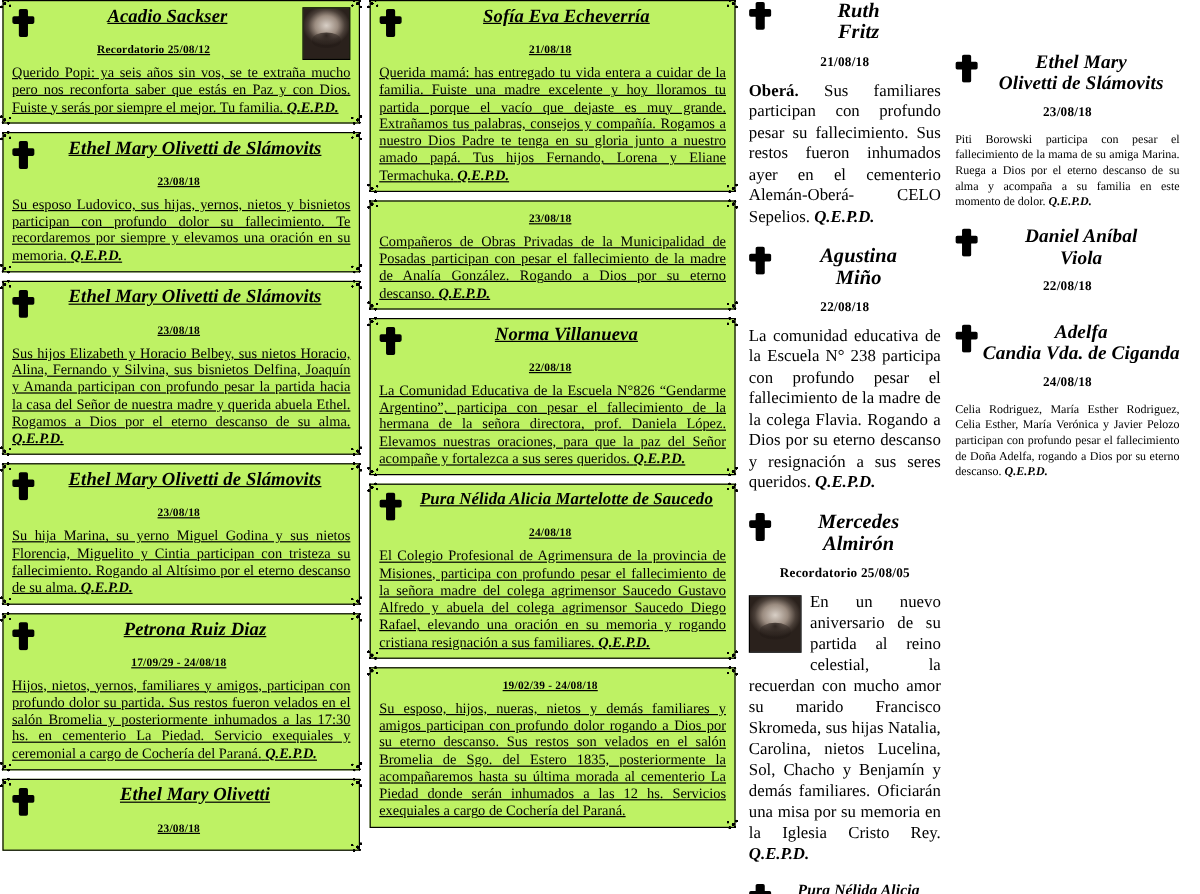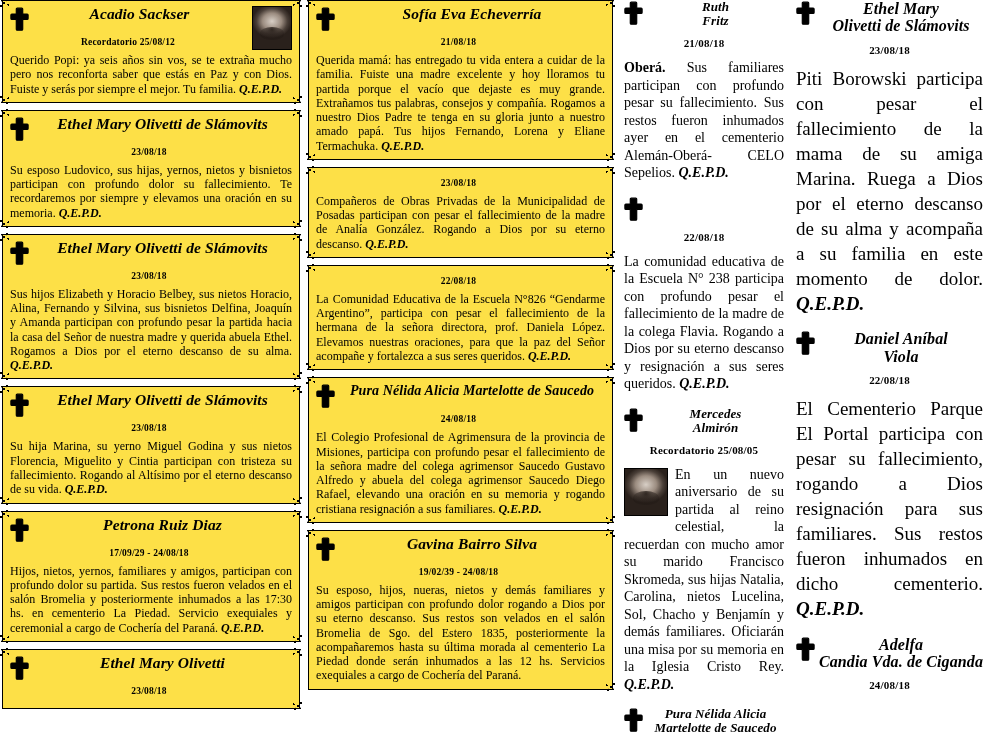--- a/index.html
+++ b/index.html
@@ -17,30 +17,31 @@
     box-sizing:border-box;
   }
   .column{
     box-sizing:border-box;
     display:flex;
     flex-direction:column;
   }
   .col-1{width:304px;padding:0 4px 0 2px;}
   .col-2{width:313px;padding:0 4px 0 4px;}
   .col-3{width:172px;padding:0 4px 0 6px;}
-  .col-4{width:211px;padding:0 16px 0 6px;}
+  .col-4{width:211px;padding:0 16px 0 6px;margin-top:44px;}
 
   
   .notice{
     position:relative;
     border:1.5px solid #000;
     box-sizing:border-box;
     margin-bottom:7px;
     padding:5px 7px 6px 7px;
-    background:#fde047;
+    background:#bef264;
+    text-decoration:underline;
   }
   .notice::before,.notice::after{
     content:"";
     position:absolute;
     width:11px;height:11px;
     background:
       radial-gradient(circle at 20% 80%, #000 0 1.1px, transparent 1.3px),
       radial-gradient(circle at 45% 55%, #000 0 1.3px, transparent 1.5px),
       radial-gradient(circle at 72% 30%, #000 0 1.1px, transparent 1.3px),
       radial-gradient(circle at 85% 70%, #000 0 0.9px, transparent 1.1px),
@@ -84,21 +85,21 @@
   .cross svg{display:block;}
   .name{
     flex:1 1 auto;
     text-align:center;
     font-style:italic;
     font-weight:bold;
     line-height:1.08;
     letter-spacing:.1px;
   }
   .col-1 .name,.col-2 .name{font-size:15.5px;}
-  .col-3 .name{font-size:13px;}
+  .col-3 .name{font-size:17px;}
   .col-4 .name{font-size:16px;}
   .name.small{font-size:14px;}
   .name.xsmall{font-size:13px;}
 
   .date{
     text-align:center;
     font-weight:bold;
     font-size:9.5px;
     letter-spacing:.2px;
     margin:5px 4px 6px 0;
@@ -108,21 +109,21 @@
 
   .body{
     text-align:justify;
     text-justify:inter-word;
     font-size:12px;
     line-height:1.19;
     hyphens:auto;
     -webkit-hyphens:auto;
   }
   .col-3 .body{font-size:14px;line-height:1.25;}
-  .col-4 .body{font-size:19px;line-height:1.32;}
+  .col-4 .body{font-size:10px;line-height:1.32;}
   .qepd{font-style:italic;font-weight:bold;}
   .lead{font-weight:bold;}
 
   .photo{
     float:right;
     width:40px;height:44px;
     margin:0 0 3px 6px;
     border:1px solid #000;
     background:
       radial-gradient(ellipse 52% 40% at 50% 34%, #d8cfc6 0%, #9b8c80 48%, #4a3f38 78%, #2a211c 100%),
@@ -204,21 +205,21 @@
       <div class="head">
         <span class="cross">
           <svg viewBox="0 0 19 24" width="19" height="24">
               <path d="M7.2 1.2 h4.6 q.9 0 .9 .9 v4.1 q0 .9 .9 .9 h3.6 q.9 0 .9 .9 v3.4 q0 .9 -.9 .9 h-3.6 q-.9 0 -.9 .9 v9.1 q0 .9 -.9 .9 h-4.6 q-.9 0 -.9 -.9 v-9.1 q0 -.9 -.9 -.9 h-3.6 q-.9 0 -.9 -.9 v-3.4 q0 -.9 .9 -.9 h3.6 q.9 0 .9 -.9 v-4.1 q0 -.9 .9 -.9 z" fill="#000" stroke="#000" stroke-width="1.2"></path>
               <path d="M8.1 2.6 h2.9 v5.0 h4.4 v2.9 h-4.4 v11.0 h-2.9 v-11.0 h-4.4 v-2.9 h4.4 z" fill="#000"></path>
             </svg>
         </span>
         <span class="name">Ethel Mary Olivetti de Slámovits</span>
       </div>
       <div class="date">23/08/18</div>
-      <div class="body"><span>Su hija Marina, su yerno Miguel Godina y sus nietos Florencia, Miguelito y Cintia participan con tristeza su fallecimiento. Rogando al Altísimo por el eterno descanso de su vida.</span> <span class="qepd">Q.E.P.D.</span></div>
+      <div class="body"><span>Su hija Marina, su yerno Miguel Godina y sus nietos Florencia, Miguelito y Cintia participan con tristeza su fallecimiento. Rogando al Altísimo por el eterno descanso de su alma.</span> <span class="qepd">Q.E.P.D.</span></div>
     </div>
 
     <div class="notice">
       <span class="corner-tr"></span>
       <span class="corner-bl"></span>
       <div class="head">
         <span class="cross">
           <svg viewBox="0 0 19 24" width="19" height="24">
               <path d="M7.2 1.2 h4.6 q.9 0 .9 .9 v4.1 q0 .9 .9 .9 h3.6 q.9 0 .9 .9 v3.4 q0 .9 -.9 .9 h-3.6 q-.9 0 -.9 .9 v9.1 q0 .9 -.9 .9 h-4.6 q-.9 0 -.9 -.9 v-9.1 q0 -.9 -.9 -.9 h-3.6 q-.9 0 -.9 -.9 v-3.4 q0 -.9 .9 -.9 h3.6 q.9 0 .9 -.9 v-4.1 q0 -.9 .9 -.9 z" fill="#000" stroke="#000" stroke-width="1.2"></path>
               <path d="M8.1 2.6 h2.9 v5.0 h4.4 v2.9 h-4.4 v11.0 h-2.9 v-11.0 h-4.4 v-2.9 h4.4 z" fill="#000"></path>
@@ -269,20 +270,29 @@
     <div class="notice">
       <span class="corner-tr"></span>
       <span class="corner-bl"></span>
       <div class="date">23/08/18</div>
       <div class="body"><span>Compañeros de Obras Privadas de la Municipalidad de Posadas participan con pesar el fallecimiento de la madre de Analía González. Rogando a Dios por su eterno descanso.</span> <span class="qepd">Q.E.P.D.</span></div>
     </div>
 
     <div class="notice">
       <span class="corner-tr"></span>
       <span class="corner-bl"></span>
+      <div class="head">
+        <span class="cross">
+          <svg viewBox="0 0 19 24" width="19" height="24">
+              <path d="M7.2 1.2 h4.6 q.9 0 .9 .9 v4.1 q0 .9 .9 .9 h3.6 q.9 0 .9 .9 v3.4 q0 .9 -.9 .9 h-3.6 q-.9 0 -.9 .9 v9.1 q0 .9 -.9 .9 h-4.6 q-.9 0 -.9 -.9 v-9.1 q0 -.9 -.9 -.9 h-3.6 q-.9 0 -.9 -.9 v-3.4 q0 -.9 .9 -.9 h3.6 q.9 0 .9 -.9 v-4.1 q0 -.9 .9 -.9 z" fill="#000" stroke="#000" stroke-width="1.2"></path>
+              <path d="M8.1 2.6 h2.9 v5.0 h4.4 v2.9 h-4.4 v11.0 h-2.9 v-11.0 h-4.4 v-2.9 h4.4 z" fill="#000"></path>
+            </svg>
+        </span>
+        <span class="name">Norma Villanueva</span>
+      </div>
       <div class="date">22/08/18</div>
       <div class="body"><span>La Comunidad Educativa de la Escuela N°826 “Gendarme Argentino”, participa con pesar el fallecimiento de la hermana de la señora directora, prof. Daniela López. Elevamos nuestras oraciones, para que la paz del Señor acompañe y fortalezca a sus seres queridos.</span> <span class="qepd">Q.E.P.D.</span></div>
     </div>
 
     <div class="notice">
       <span class="corner-tr"></span>
       <span class="corner-bl"></span>
       <div class="head">
         <span class="cross">
           <svg viewBox="0 0 19 24" width="19" height="24">
@@ -292,29 +302,20 @@
         </span>
         <span class="name small">Pura Nélida Alicia Martelotte de Saucedo</span>
       </div>
       <div class="date">24/08/18</div>
       <div class="body"><span>El Colegio Profesional de Agrimensura de la provincia de Misiones, participa con profundo pesar el fallecimiento de la señora madre del colega agrimensor Saucedo Gustavo Alfredo y abuela del colega agrimensor Saucedo Diego Rafael, elevando una oración en su memoria y rogando cristiana resignación a sus familiares.</span> <span class="qepd">Q.E.P.D.</span></div>
     </div>
 
     <div class="notice">
       <span class="corner-tr"></span>
 
-      <div class="head">
-        <span class="cross">
-          <svg viewBox="0 0 19 24" width="19" height="24">
-              <path d="M7.2 1.2 h4.6 q.9 0 .9 .9 v4.1 q0 .9 .9 .9 h3.6 q.9 0 .9 .9 v3.4 q0 .9 -.9 .9 h-3.6 q-.9 0 -.9 .9 v9.1 q0 .9 -.9 .9 h-4.6 q-.9 0 -.9 -.9 v-9.1 q0 -.9 -.9 -.9 h-3.6 q-.9 0 -.9 -.9 v-3.4 q0 -.9 .9 -.9 h3.6 q.9 0 .9 -.9 v-4.1 q0 -.9 .9 -.9 z" fill="#000" stroke="#000" stroke-width="1.2"></path>
-              <path d="M8.1 2.6 h2.9 v5.0 h4.4 v2.9 h-4.4 v11.0 h-2.9 v-11.0 h-4.4 v-2.9 h4.4 z" fill="#000"></path>
-            </svg>
-        </span>
-        <span class="name">Gavina Bairro Silva</span>
-      </div>
       <div class="date">19/02/39 - 24/08/18</div>
       <div class="body"><span>Su esposo, hijos, nueras, nietos y demás familiares y amigos participan con profundo dolor rogando a Dios por su eterno descanso. Sus restos son velados en el salón Bromelia de Sgo. del Estero 1835, posteriormente la acompañaremos hasta su última morada al cementerio La Piedad donde serán inhumados a las 12 hs. Servicios exequiales a cargo de Cochería del Paraná.</span> </div>
     </div>
 
   </div>
 
   <div class="column col-3">
 
     <div class="notice-plain">
       <div class="head">
@@ -332,20 +333,22 @@
     </div>
 
     <div class="notice-plain">
       <div class="head">
         <span class="cross">
           <svg viewBox="0 0 19 24" width="19" height="24">
               <path d="M7.2 1.2 h4.6 q.9 0 .9 .9 v4.1 q0 .9 .9 .9 h3.6 q.9 0 .9 .9 v3.4 q0 .9 -.9 .9 h-3.6 q-.9 0 -.9 .9 v9.1 q0 .9 -.9 .9 h-4.6 q-.9 0 -.9 -.9 v-9.1 q0 -.9 -.9 -.9 h-3.6 q-.9 0 -.9 -.9 v-3.4 q0 -.9 .9 -.9 h3.6 q.9 0 .9 -.9 v-4.1 q0 -.9 .9 -.9 z" fill="#000" stroke="#000" stroke-width="1.2"></path>
               <path d="M8.1 2.6 h2.9 v5.0 h4.4 v2.9 h-4.4 v11.0 h-2.9 v-11.0 h-4.4 v-2.9 h4.4 z" fill="#000"></path>
             </svg>
         </span>
+        <span class="name" style="white-space:pre-line">Agustina
+Miño</span>
       </div>
       <div class="date">22/08/18</div>
       <div class="body"><span>La comunidad educativa de la Escuela N° 238 participa con profundo pesar el fallecimiento de la madre de la colega Flavia. Rogando a Dios por su eterno descanso y resignación a sus seres queridos.</span> <span class="qepd">Q.E.P.D.</span></div>
     </div>
 
     <div class="notice-plain">
       <div class="head">
         <span class="cross">
           <svg viewBox="0 0 19 24" width="19" height="24">
               <path d="M7.2 1.2 h4.6 q.9 0 .9 .9 v4.1 q0 .9 .9 .9 h3.6 q.9 0 .9 .9 v3.4 q0 .9 -.9 .9 h-3.6 q-.9 0 -.9 .9 v9.1 q0 .9 -.9 .9 h-4.6 q-.9 0 -.9 -.9 v-9.1 q0 -.9 -.9 -.9 h-3.6 q-.9 0 -.9 -.9 v-3.4 q0 -.9 .9 -.9 h3.6 q.9 0 .9 -.9 v-4.1 q0 -.9 .9 -.9 z" fill="#000" stroke="#000" stroke-width="1.2"></path>
@@ -398,32 +401,32 @@
         <span class="cross">
           <svg viewBox="0 0 19 24" width="19" height="24">
               <path d="M7.2 1.2 h4.6 q.9 0 .9 .9 v4.1 q0 .9 .9 .9 h3.6 q.9 0 .9 .9 v3.4 q0 .9 -.9 .9 h-3.6 q-.9 0 -.9 .9 v9.1 q0 .9 -.9 .9 h-4.6 q-.9 0 -.9 -.9 v-9.1 q0 -.9 -.9 -.9 h-3.6 q-.9 0 -.9 -.9 v-3.4 q0 -.9 .9 -.9 h3.6 q.9 0 .9 -.9 v-4.1 q0 -.9 .9 -.9 z" fill="#000" stroke="#000" stroke-width="1.2"></path>
               <path d="M8.1 2.6 h2.9 v5.0 h4.4 v2.9 h-4.4 v11.0 h-2.9 v-11.0 h-4.4 v-2.9 h4.4 z" fill="#000"></path>
             </svg>
         </span>
         <span class="name" style="white-space:pre-line">Daniel Aníbal
 Viola</span>
       </div>
       <div class="date">22/08/18</div>
-      <div class="body"><span>El Cementerio Parque El Portal participa con pesar su fallecimiento, rogando a Dios resignación para sus familiares. Sus restos fueron inhumados en dicho cementerio.</span> <span class="qepd">Q.E.P.D.</span></div>
     </div>
 
     <div class="notice-plain">
       <div class="head">
         <span class="cross">
           <svg viewBox="0 0 19 24" width="19" height="24">
               <path d="M7.2 1.2 h4.6 q.9 0 .9 .9 v4.1 q0 .9 .9 .9 h3.6 q.9 0 .9 .9 v3.4 q0 .9 -.9 .9 h-3.6 q-.9 0 -.9 .9 v9.1 q0 .9 -.9 .9 h-4.6 q-.9 0 -.9 -.9 v-9.1 q0 -.9 -.9 -.9 h-3.6 q-.9 0 -.9 -.9 v-3.4 q0 -.9 .9 -.9 h3.6 q.9 0 .9 -.9 v-4.1 q0 -.9 .9 -.9 z" fill="#000" stroke="#000" stroke-width="1.2"></path>
               <path d="M8.1 2.6 h2.9 v5.0 h4.4 v2.9 h-4.4 v11.0 h-2.9 v-11.0 h-4.4 v-2.9 h4.4 z" fill="#000"></path>
             </svg>
         </span>
         <span class="name" style="white-space:pre-line">Adelfa
 Candia Vda. de Ciganda</span>
       </div>
       <div class="date">24/08/18</div>
+      <div class="body"><span>Celia Rodriguez, María Esther Rodriguez, Celia Esther, María Verónica y Javier Pelozo participan con profundo pesar el fallecimiento de Doña Adelfa, rogando a Dios por su eterno descanso.</span> <span class="qepd">Q.E.P.D.</span></div>
     </div>
 
   </div>
 
 </div>
 
 </body></html>

